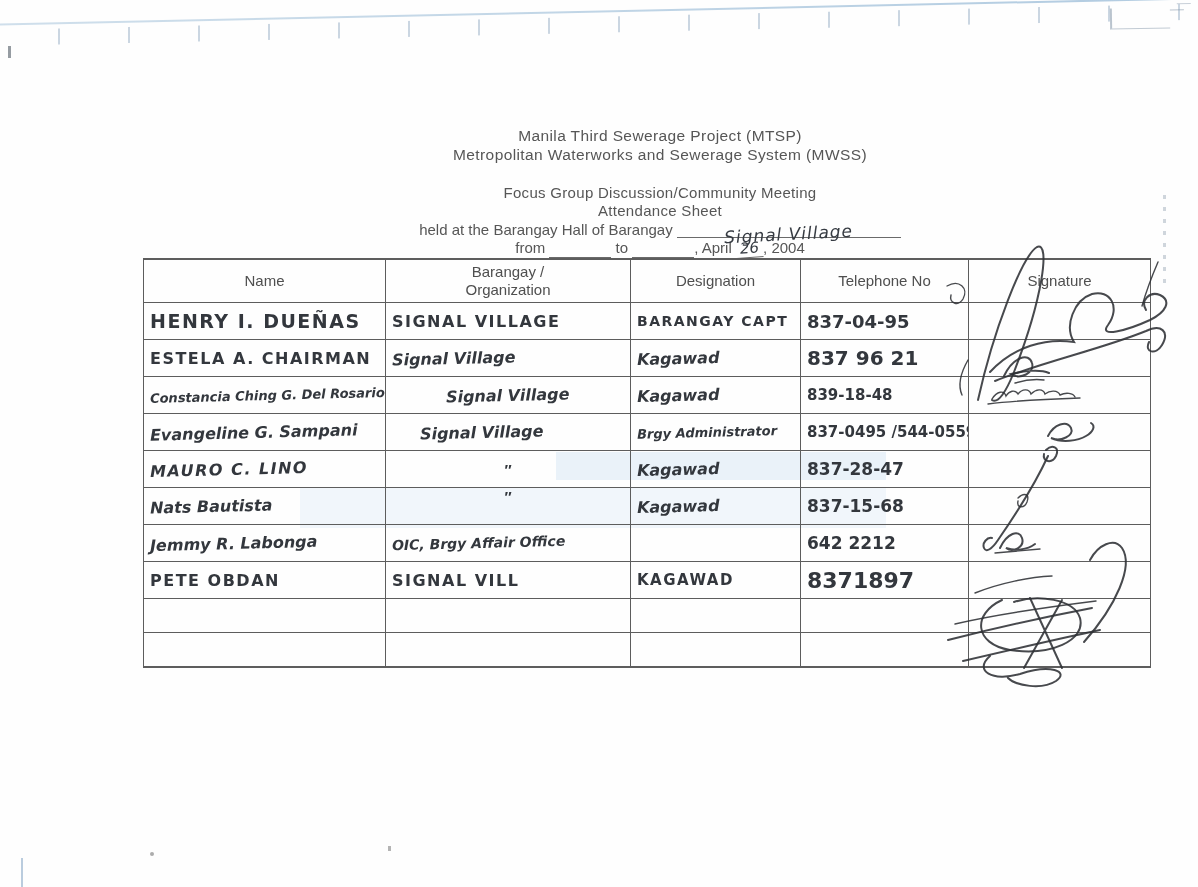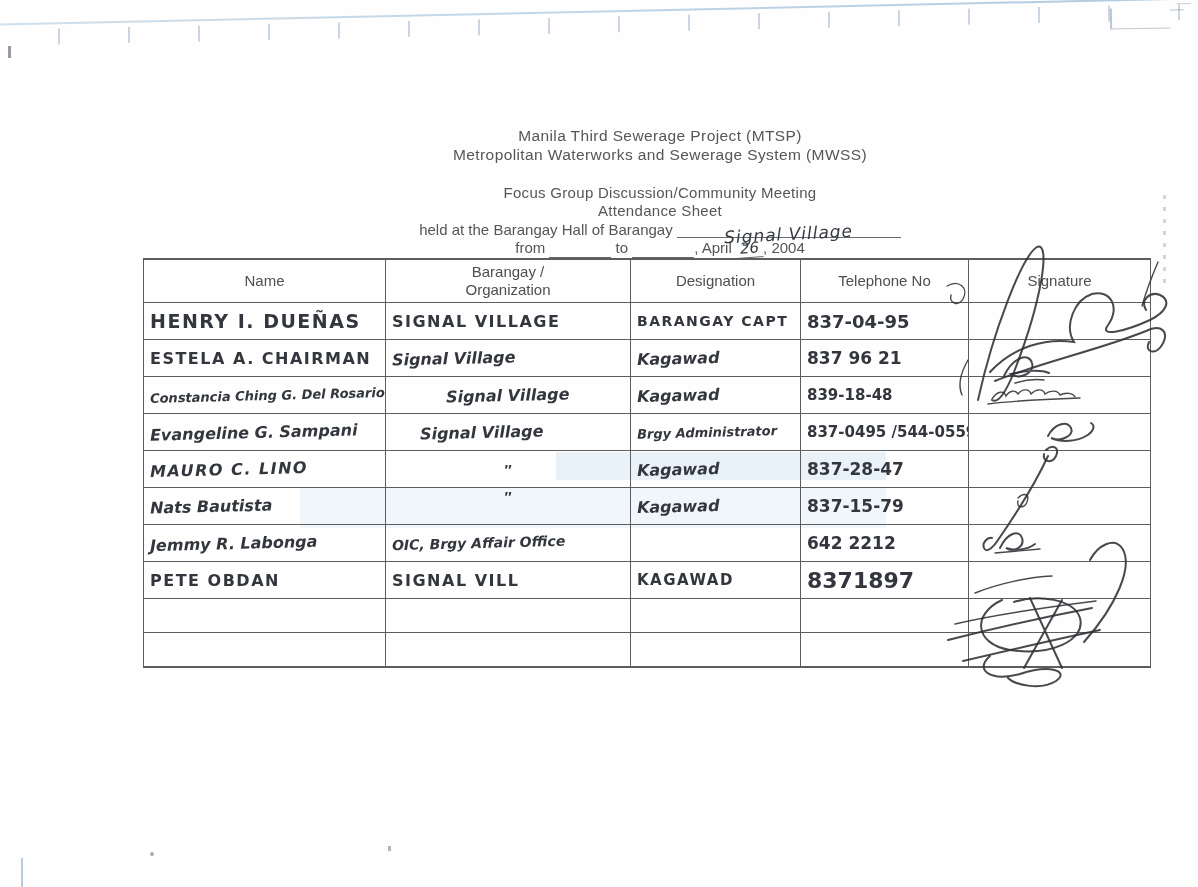--- a/index.html
+++ b/index.html
@@ -137,21 +137,21 @@
       <td><span class="cell-hw caps" style="font-size:19px">HENRY I. DUEÑAS</span></td>
       <td><span class="cell-hw caps">SIGNAL VILLAGE</span></td>
       <td><span class="cell-hw caps" style="font-size:14px">BARANGAY CAPT</span></td>
       <td><span class="cell-hw" style="font-size:18px">837-04-95</span></td>
       <td></td>
     </tr>
     <tr>
       <td><span class="cell-hw caps">ESTELA A. CHAIRMAN</span></td>
       <td><span class="cell-hw cursive">Signal Village</span></td>
       <td><span class="cell-hw cursive">Kagawad</span></td>
-      <td><span class="cell-hw" style="font-size:17px">837 96 21</span></td>
+      <td><span class="cell-hw" style="font-size:20px">837 96 21</span></td>
       <td></td>
     </tr>
     <tr>
       <td><span class="cell-hw cursive small">Constancia Ching G. Del Rosario</span></td>
       <td class="center"><span class="cell-hw cursive">Signal Village</span></td>
       <td><span class="cell-hw cursive">Kagawad</span></td>
       <td><span class="cell-hw" style="font-size:15px">839-18-48</span></td>
       <td></td>
     </tr>
     <tr>
@@ -165,21 +165,21 @@
       <td><span class="cell-hw caps cursive">MAURO C. LINO</span></td>
       <td class="dittocell"><span>″</span></td>
       <td><span class="cell-hw cursive">Kagawad</span></td>
       <td><span class="cell-hw" style="font-size:17px">837-28-47</span></td>
       <td></td>
     </tr>
     <tr>
       <td><span class="cell-hw cursive">Nats Bautista</span></td>
       <td class="dittocell" style="vertical-align:top"><span>″</span></td>
       <td><span class="cell-hw cursive">Kagawad</span></td>
-      <td><span class="cell-hw" style="font-size:17px">837-15-79</span></td>
+      <td><span class="cell-hw" style="font-size:17px">837-15-68</span></td>
       <td></td>
     </tr>
     <tr>
       <td><span class="cell-hw cursive">Jemmy R. Labonga</span></td>
       <td><span class="cell-hw cursive" style="font-size:14px">OIC, Brgy Affair Office</span></td>
       <td><span class="cell-hw"></span></td>
       <td><span class="cell-hw" style="font-size:17px">642 2212</span></td>
       <td></td>
     </tr>
     <tr>

